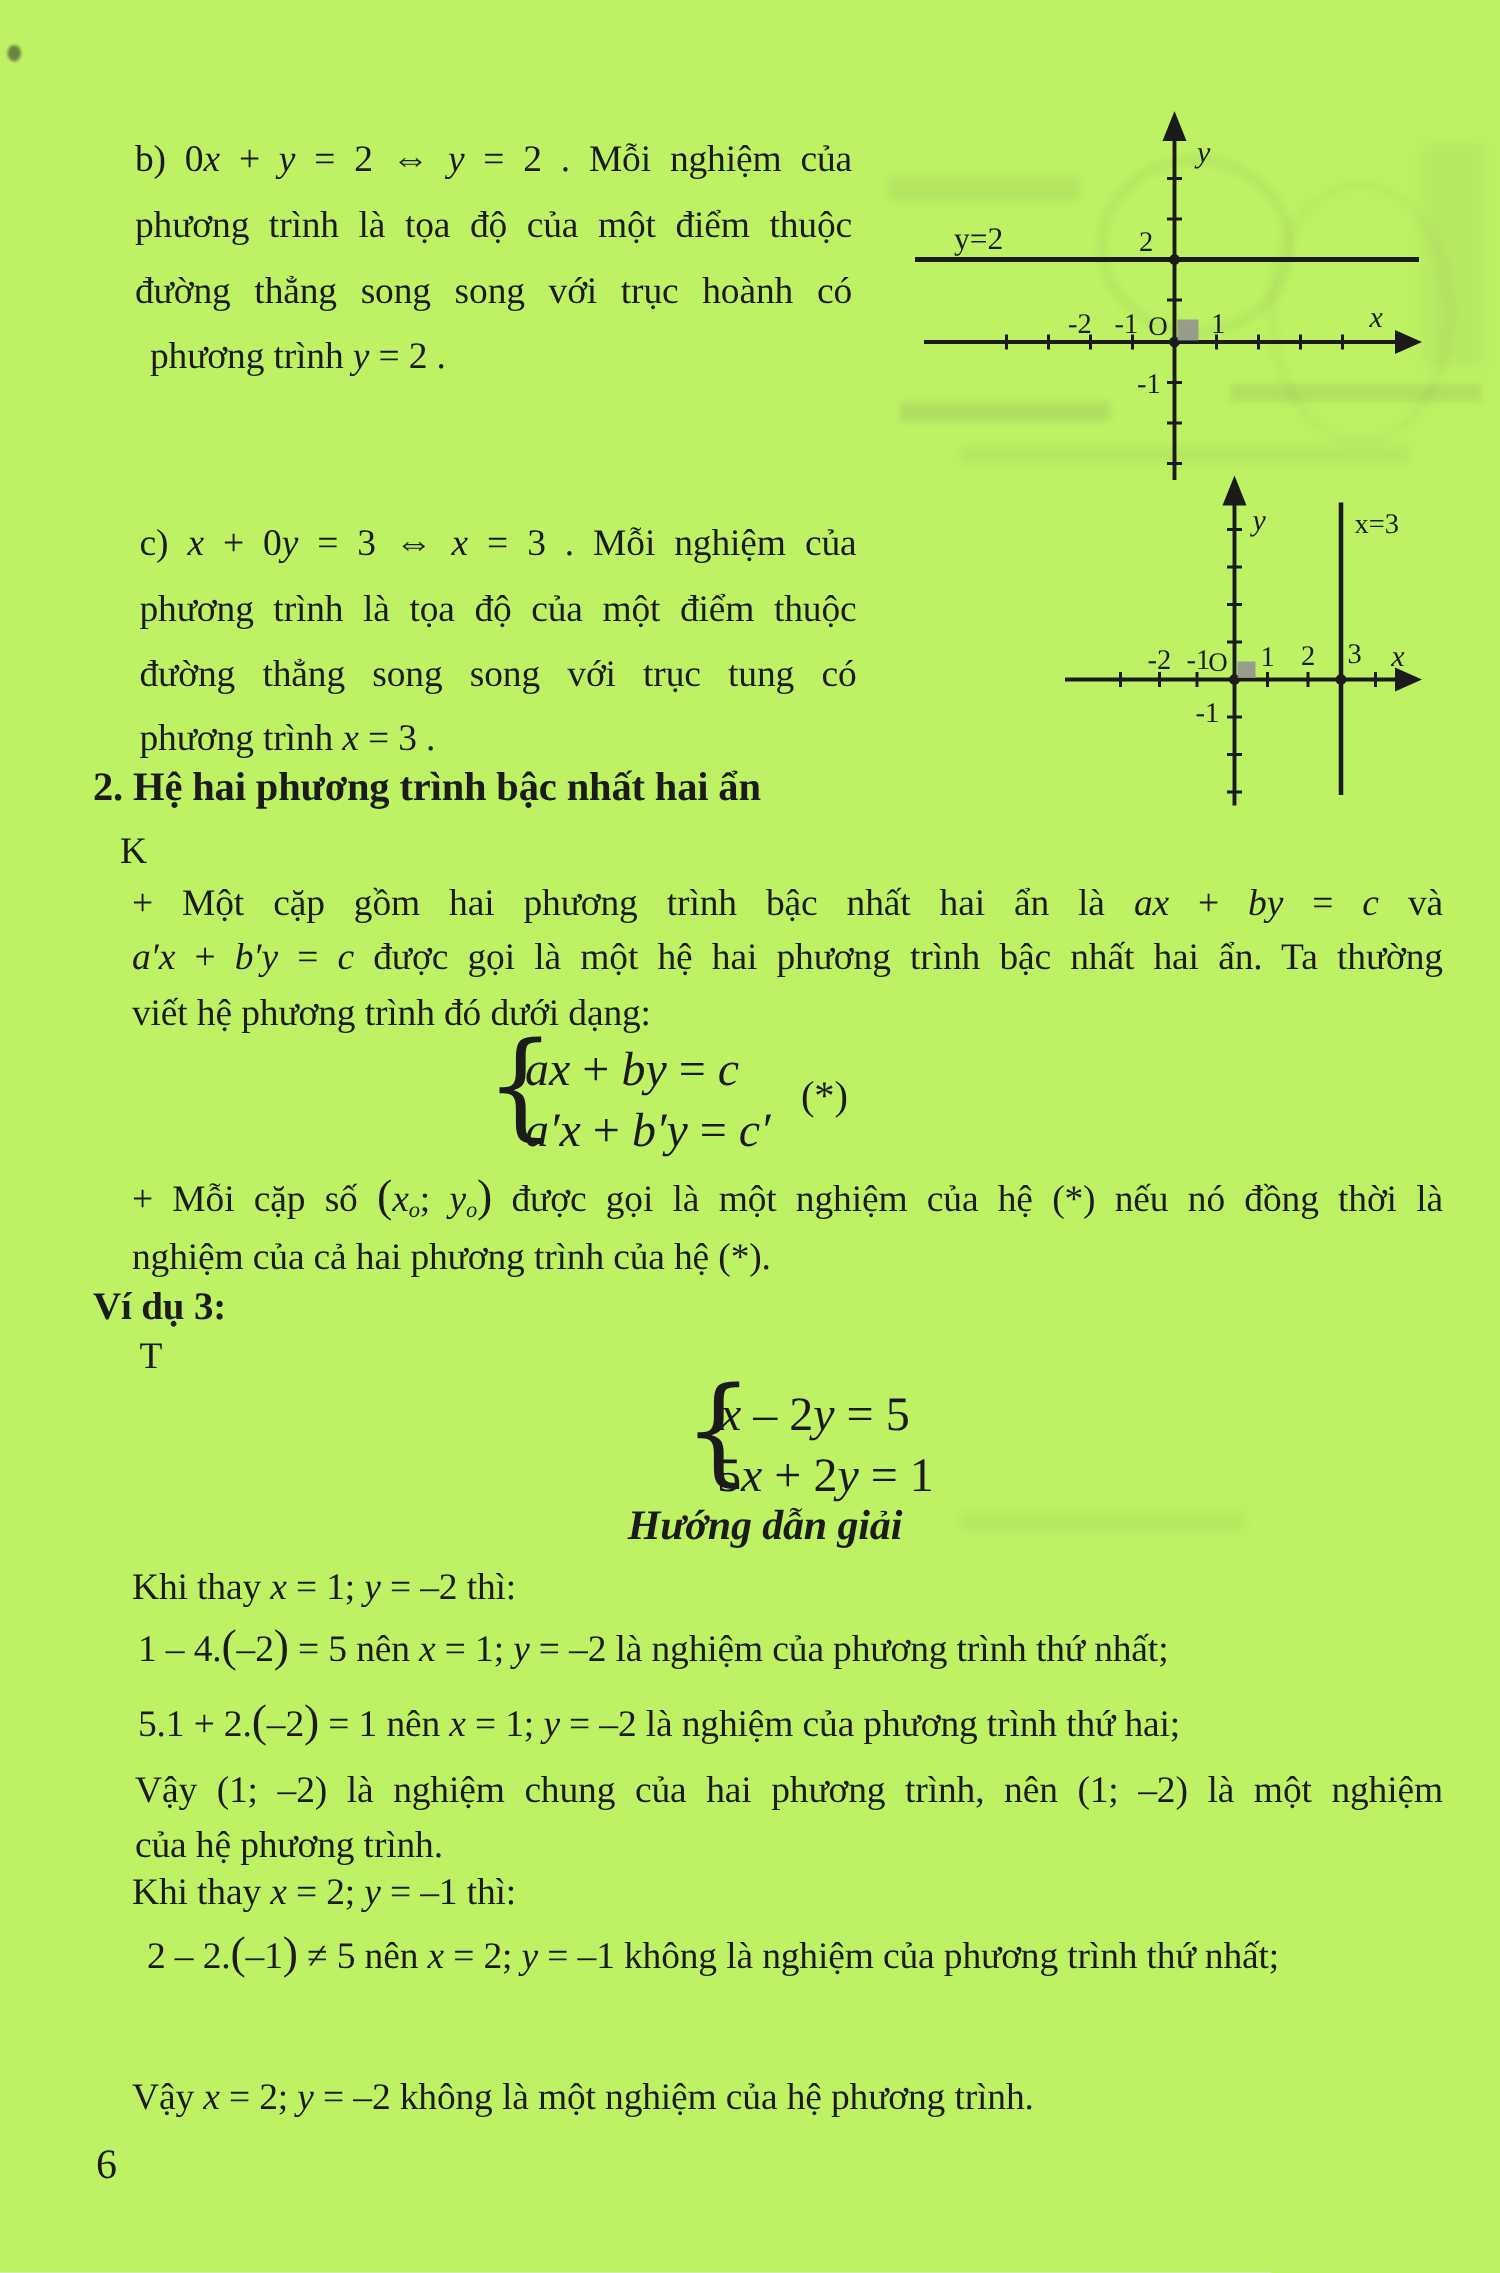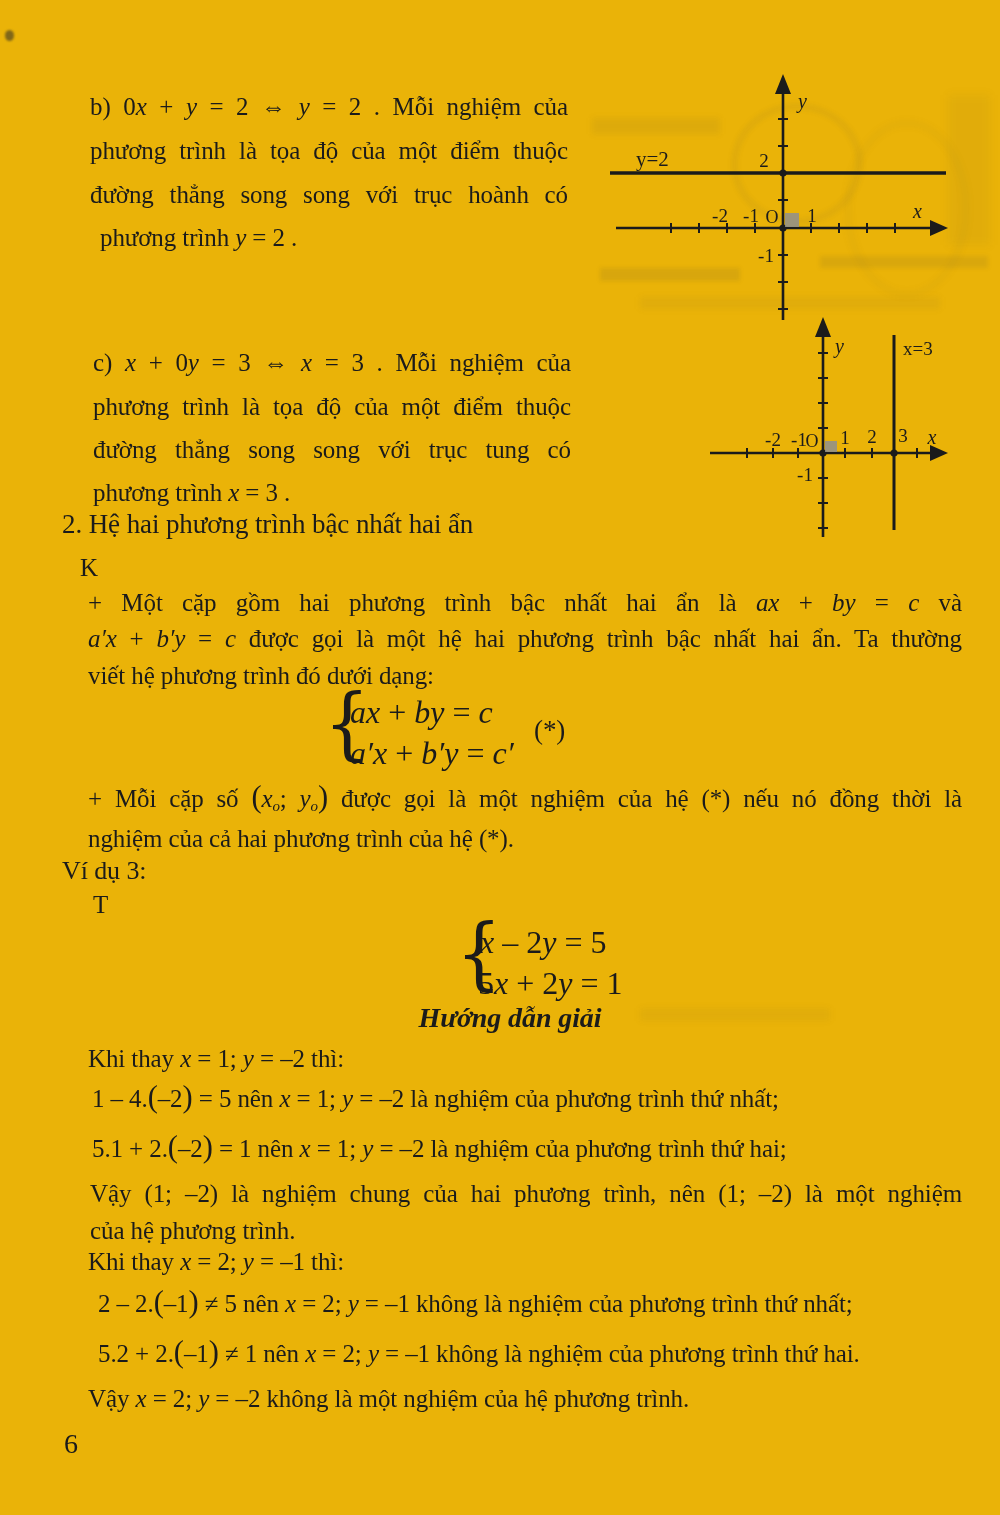--- a/index.html
+++ b/index.html
@@ -1,37 +1,37 @@
 <!DOCTYPE html>
 <html><head>
 <meta charset="utf-8">
 <style>
   html,body{margin:0;padding:0;background:#e8e6e2;}
   .page{
     position:relative;
     width:1000px;height:1515px;
-    background:#eab308;
+    background:#bef264;
     overflow:hidden;
     font-family:"Liberation Serif","DejaVu Serif",serif;
     color:#1b1b1b;
   }
   .line{
     position:absolute;
     font-size:25px;
     line-height:1.32;
     white-space:nowrap;
     letter-spacing:-0.1px;
   }
   .just{
     white-space:normal;
     text-align:justify;
     text-align-last:justify;
     text-justify:inter-word;
   }
-  .bold{font-weight:normal;}
+  .bold{font-weight:bold;}
   .boldital{font-weight:bold;font-style:italic;}
   .center{text-align:center;}
   .s0{}
   .s1{font-style:italic;}
   .s2{font-style:italic;font-size:0.6em;vertical-align:-0.28em;}
   .s3{font-size:1.22em;line-height:1;}
   .brace{
     position:absolute;
     font-family:"DejaVu Serif",serif;
     font-size:72px;
@@ -173,18 +173,17 @@
 
   <div class="line boldital center" style="left:60px;top:1000px;width:900px;font-size:28px;">Hướng dẫn giải</div>
 
   <div class="line" style="left:88px;top:1042px;"><span class="s0">Khi thay </span><span class="s1">x</span><span class="s0"> = 1; </span><span class="s1">y</span><span class="s0"> = –2 thì:</span></div>
   <div class="line" style="left:92px;top:1082px;"><span class="s0">1 – 4.</span><span class="s3">(</span><span class="s0">–2</span><span class="s3">)</span><span class="s0"> = 5 nên </span><span class="s1">x</span><span class="s0"> = 1; </span><span class="s1">y</span><span class="s0"> = –2 là nghiệm của phương trình thứ nhất;</span></div>
   <div class="line" style="left:92px;top:1132px;"><span class="s0">5.1 + 2.</span><span class="s3">(</span><span class="s0">–2</span><span class="s3">)</span><span class="s0"> = 1 nên </span><span class="s1">x</span><span class="s0"> = 1; </span><span class="s1">y</span><span class="s0"> = –2 là nghiệm của phương trình thứ hai;</span></div>
   <div class="line just" style="left:90px;top:1177px;width:872px;"><span class="s0">Vậy (1; –2) là nghiệm chung của hai phương trình, nên (1; –2) là một nghiệm</span></div>
   <div class="line" style="left:90px;top:1214px;"><span class="s0">của hệ phương trình.</span></div>
   <div class="line" style="left:88px;top:1245px;"><span class="s0">Khi thay </span><span class="s1">x</span><span class="s0"> = 2; </span><span class="s1">y</span><span class="s0"> = –1 thì:</span></div>
   <div class="line" style="left:98px;top:1287px;"><span class="s0">2 – 2.</span><span class="s3">(</span><span class="s0">–1</span><span class="s3">)</span><span class="s0"> ≠ 5 nên </span><span class="s1">x</span><span class="s0"> = 2; </span><span class="s1">y</span><span class="s0"> = –1 không là nghiệm của phương trình thứ nhất;</span></div>
-  <div class="line" style="left:98px;top:1337px;"><span class="s0">5.2 + 2.</span><span class="s3">(</span><span class="s0">–1</span><span class="s3">)</span><span class="s0"> ≠ 1 nên </span><span class="s1">x</span><span class="s0"> = 2; </span><span class="s1">y</span><span class="s0"> = –1 không là nghiệm của phương trình thứ hai.</span></div>
   <div class="line" style="left:88px;top:1382px;"><span class="s0">Vậy </span><span class="s1">x</span><span class="s0"> = 2; </span><span class="s1">y</span><span class="s0"> = –2 không là một nghiệm của hệ phương trình.</span></div>
 
   <div class="pageno" style="left:64px;top:1428px;">6</div>
 
 </div>
 
 </body></html>

